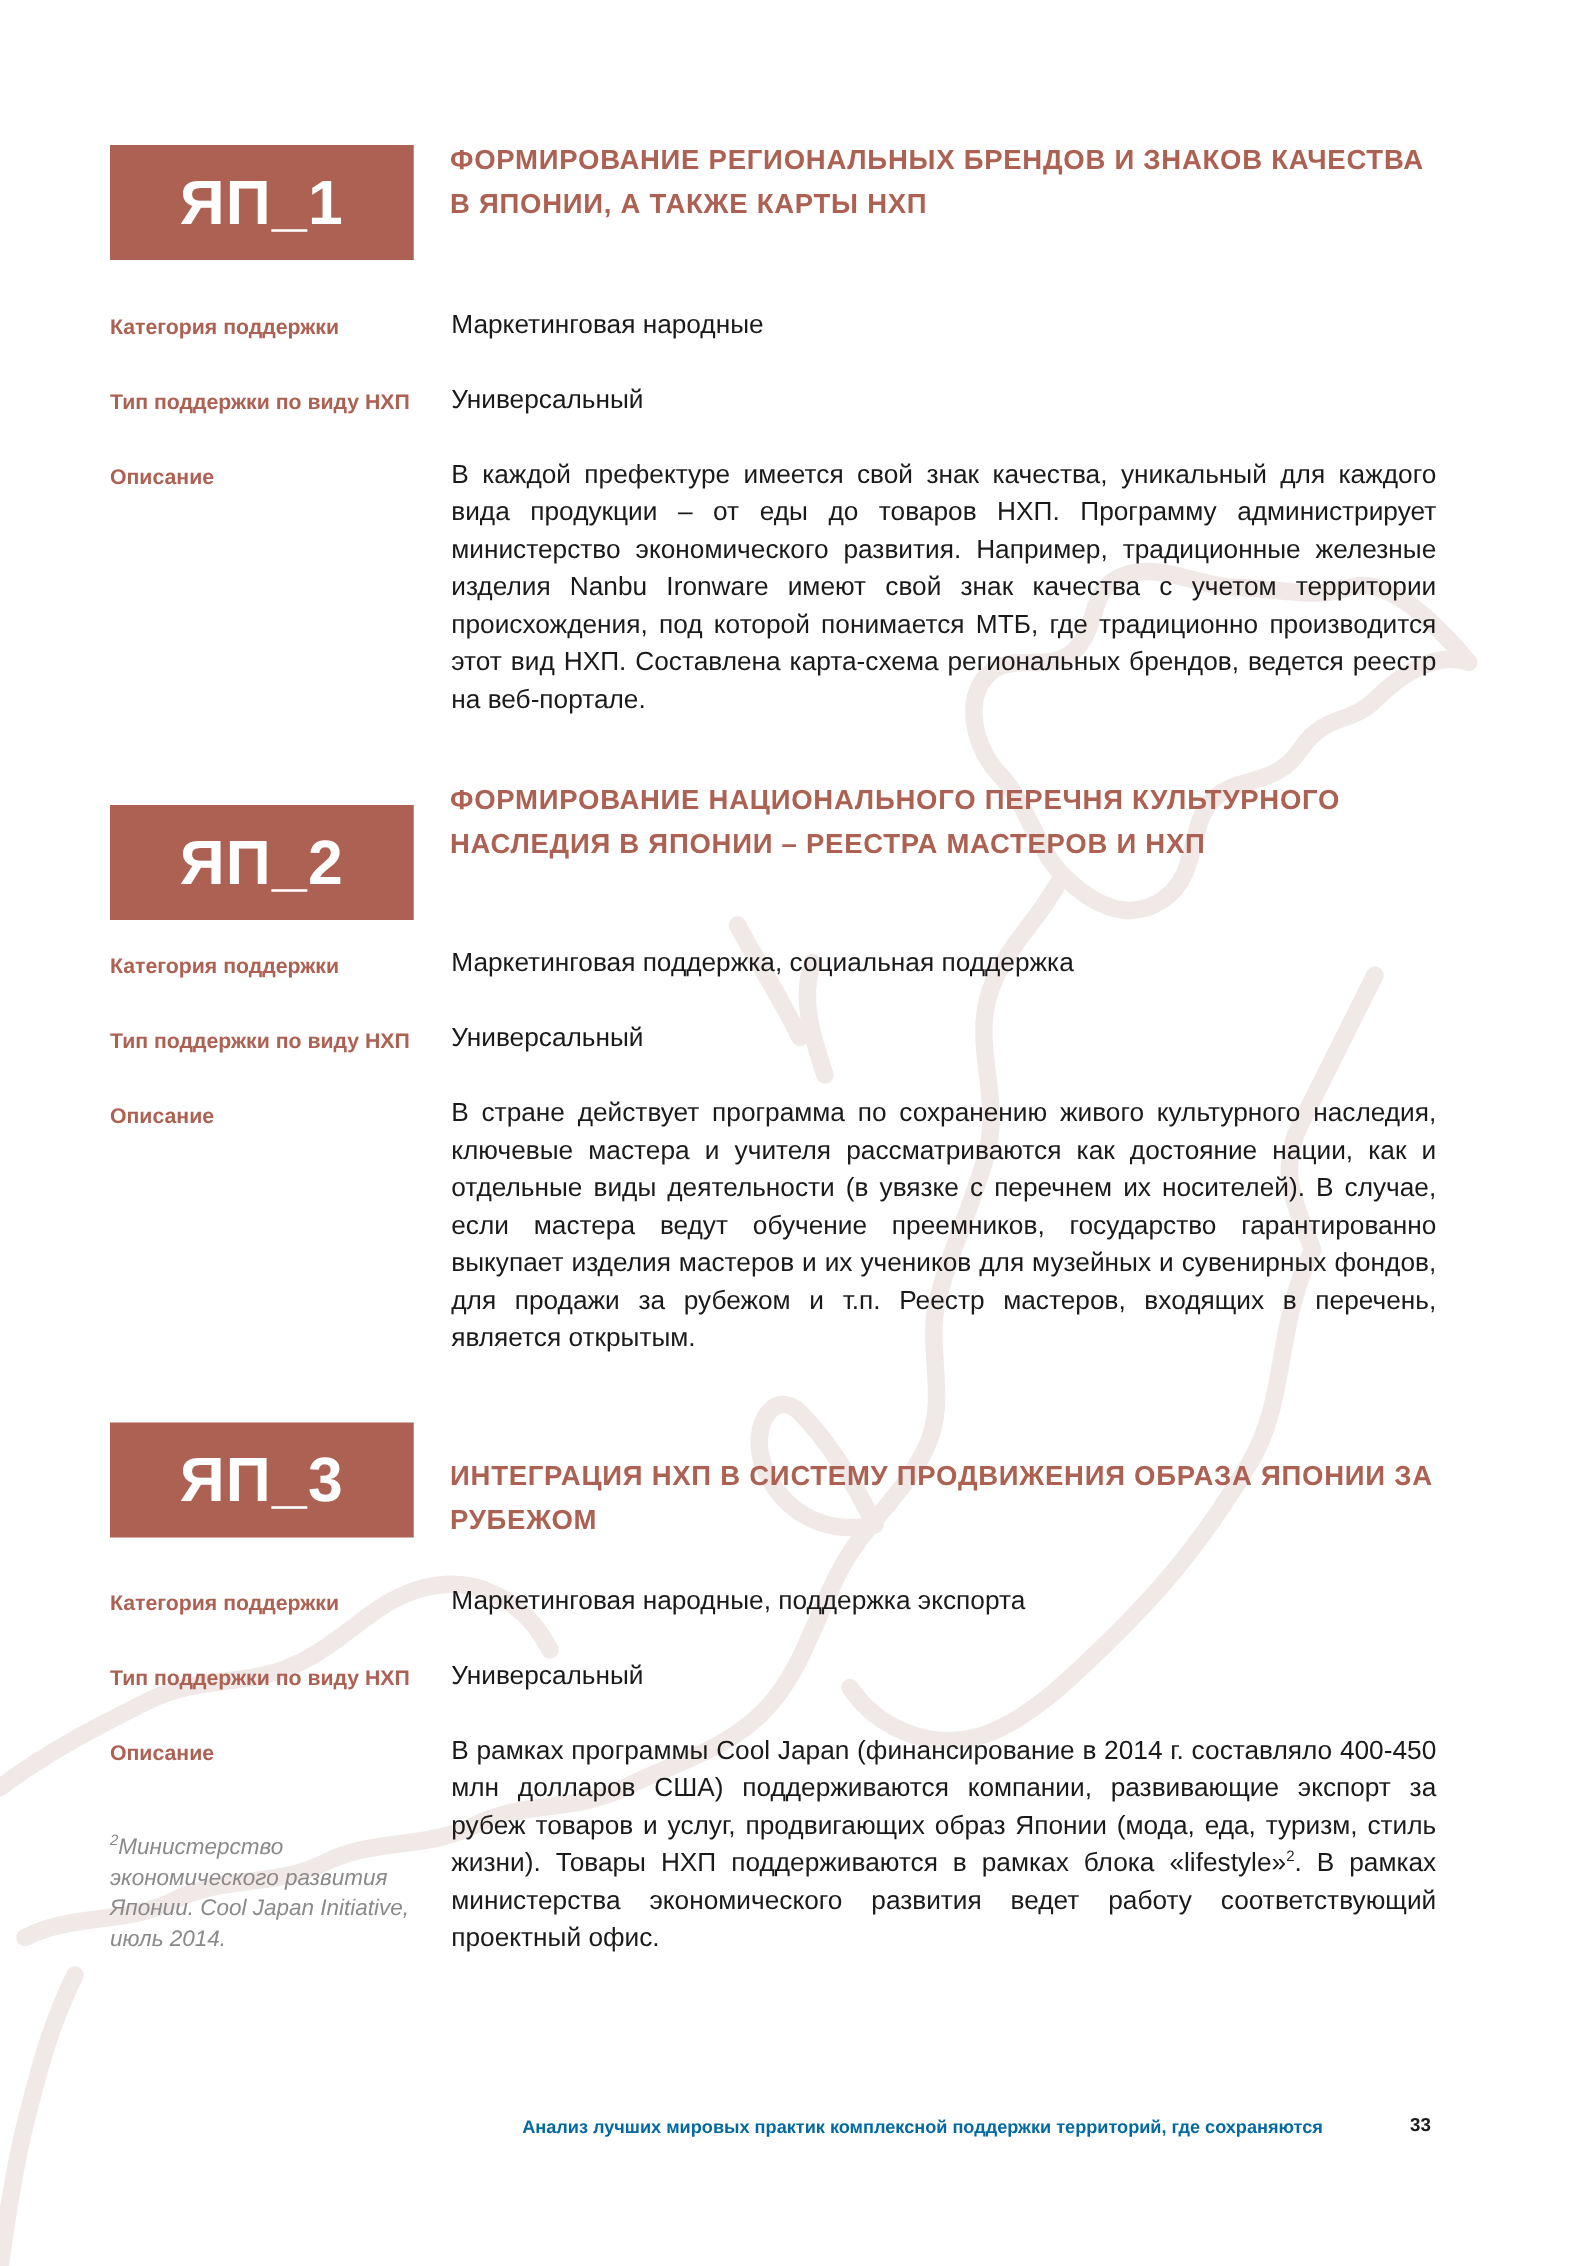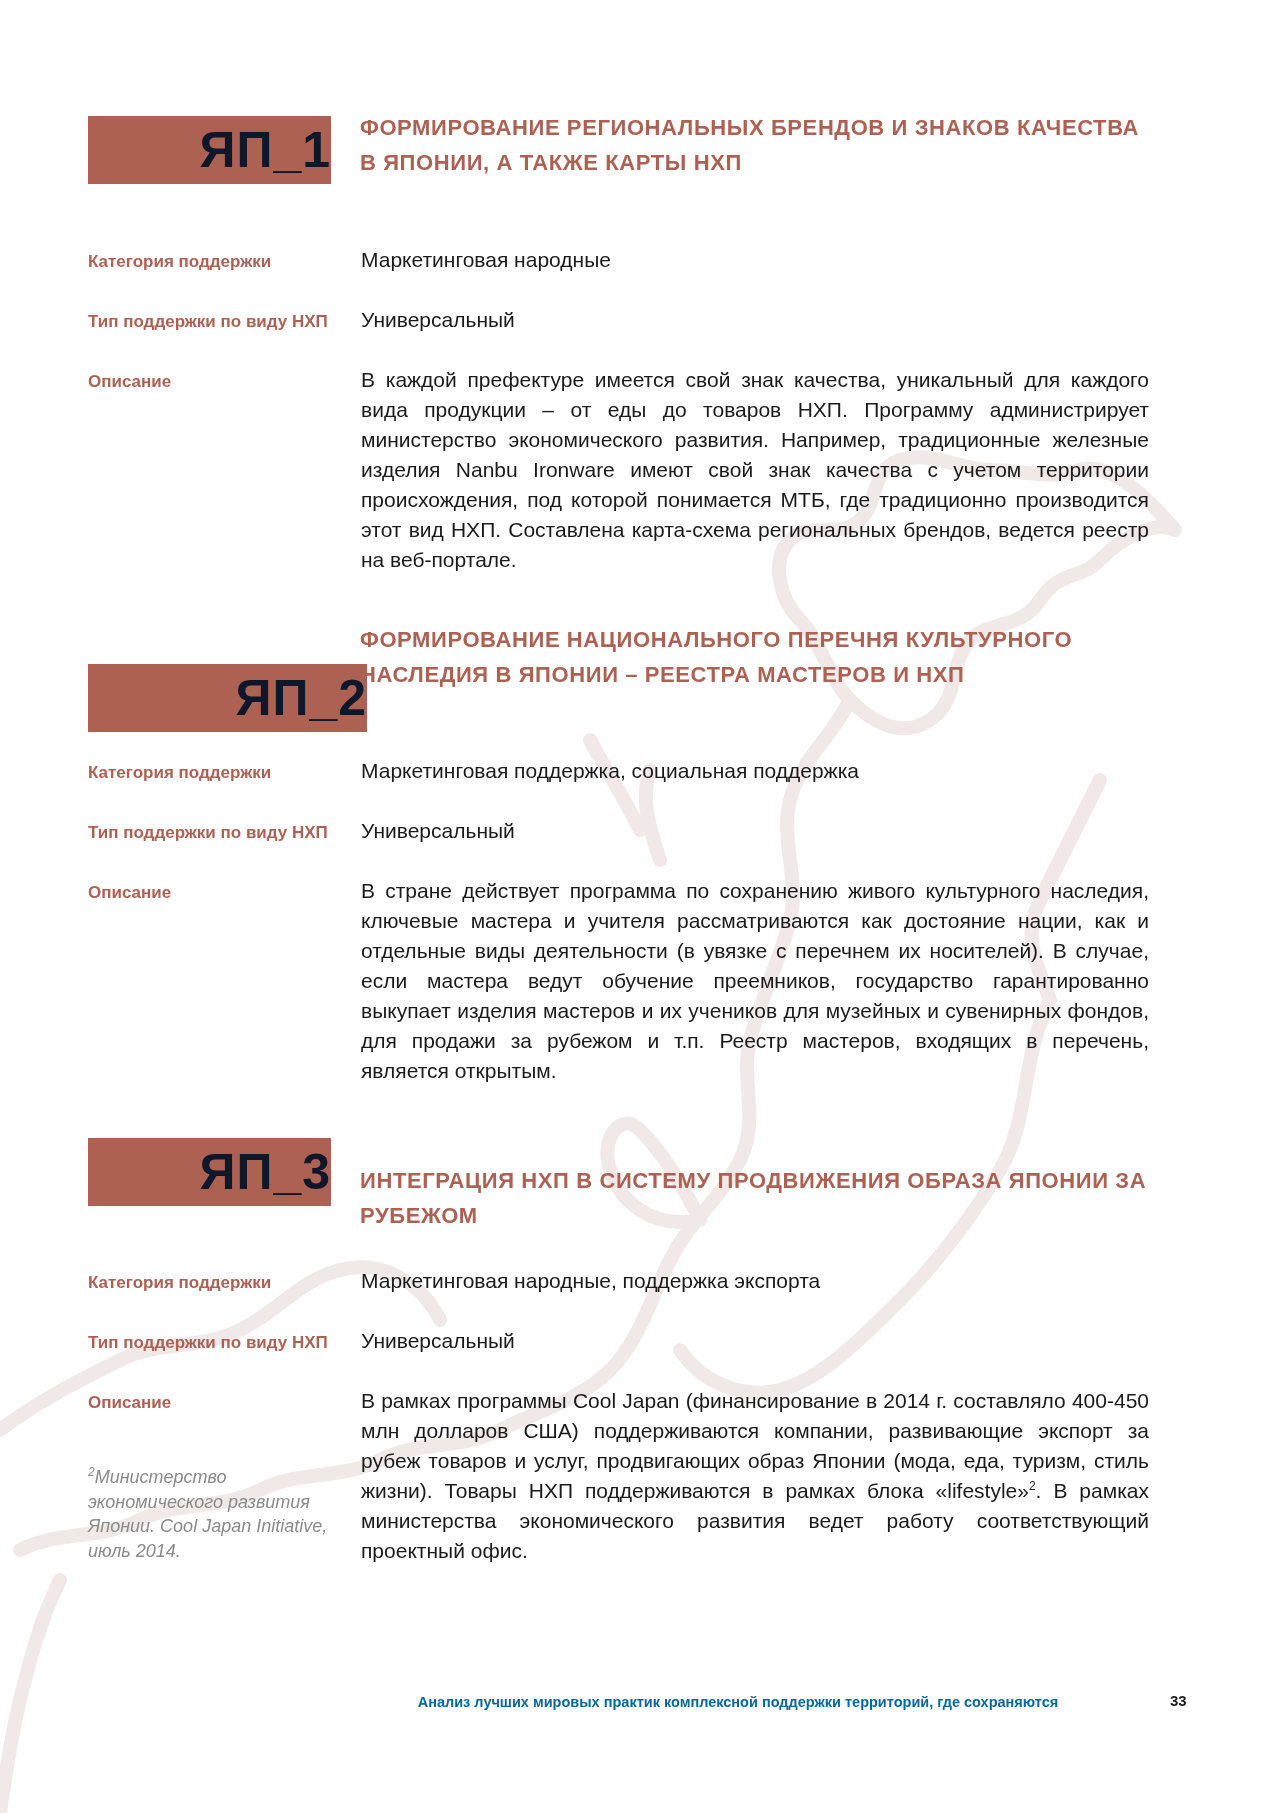--- a/index.html
+++ b/index.html
@@ -1,27 +1,27 @@
 <!DOCTYPE html>
 <html><head>
   <meta charset="utf-8">
   <style>
     html, body { margin: 0; padding: 0; background: #ffffff; }
     body { width: 1270px; height: 1813px; position: relative; overflow: hidden; font-family: "Liberation Sans", sans-serif; color: #1a1a1a; }
     .bg-map { position: absolute; left: 0; top: 0; width: 1270px; height: 1813px; z-index: 0; pointer-events: none; }
     .section { position: absolute; left: 0; width: 1270px; z-index: 1; }
-    .code-box { position: absolute; left: 88px; width: 243px; height: 68px; background: #ad6153; color: #0f172a; font-weight: bold; font-size: 50px; display: flex; align-items: center; justify-content: flex-end; letter-spacing: 1px; }
+    .code-box { position: absolute; left: 88px; width: 243px; height: 92px; background: #ad6153; color: #ffffff; font-weight: bold; font-size: 50px; display: flex; align-items: center; justify-content: center; letter-spacing: 1px; }
     .title { position: absolute; left: 360px; width: 800px; color: #ad6153; font-weight: bold; font-size: 22px; line-height: 35px; letter-spacing: 0.6px; text-transform: uppercase; }
     .row-label { position: absolute; left: 88px; width: 260px; color: #ad6153; font-weight: bold; font-size: 17px; line-height: 22px; }
     .row-value { position: absolute; left: 361px; width: 788px; font-size: 21px; line-height: 30px; color: #1a1a1a; }
     .desc { text-align: justify; }
     .footnote { position: absolute; left: 88px; width: 240px; color: #8a8a8a; font-style: italic; font-size: 18px; line-height: 24.5px; }
     sup { font-size: 12px; line-height: 0; }
     .footer-text { position: absolute; left: 393px; top: 1692px; width: 690px; text-align: center; font-size: 14.5px; line-height: 21px; color: #0369a1; z-index: 1; font-weight: bold; }
-    .page-num { position: absolute; left: 1128px; top: 1692px; font-size: 15px; font-weight: bold; color: #1a1a1a; z-index: 1; margin-left: 42px; }
+    .page-num { position: absolute; left: 1128px; top: 1692px; font-size: 15px; font-weight: bold; color: #1a1a1a; z-index: 1; }
   </style>
 </head>
 <body>
 
 <svg class="bg-map" viewBox="0 0 1270 1813" xmlns="http://www.w3.org/2000/svg">
   <g fill="none" stroke="#f1e9e8" stroke-width="14" stroke-linecap="round" stroke-linejoin="round">
     <path d="M1175 530 C1150 520 1120 540 1100 560 C1080 580 1060 570 1040 600 C1020 630 990 620 970 640 C950 660 960 700 930 720 C900 740 870 720 850 700 C830 680 820 640 800 620 C780 600 770 560 790 540 C810 520 840 540 860 520 C880 500 870 470 900 460 C930 450 960 470 990 470 C1020 470 1050 480 1080 470 C1110 460 1150 500 1175 530 Z"></path>
     <path d="M850 700 C830 740 800 760 790 800 C780 840 800 880 790 920 C780 960 760 1000 750 1040 C740 1080 760 1120 740 1160 C720 1200 690 1220 670 1260 C650 1300 640 1340 610 1370 C580 1400 540 1410 500 1430 C460 1450 420 1440 380 1460 C340 1480 300 1470 260 1490 C220 1510 180 1500 140 1520 C100 1540 60 1530 20 1550"></path>
     <path d="M1050 1000 C1020 1060 1030 1120 1000 1170 C970 1220 940 1260 900 1300 C860 1340 820 1380 780 1390 C740 1400 700 1380 680 1350"></path>
     <path d="M1100 780 C1080 820 1060 860 1040 900 C1020 940 1040 970 1050 1000"></path>
@@ -42,21 +42,21 @@
   <div class="row-value" style="top:245px;">Маркетинговая народные</div>
 
   <div class="row-label" style="top:311px;">Тип поддержки по виду НХП</div>
   <div class="row-value" style="top:305px;">Универсальный</div>
 
   <div class="row-label" style="top:371px;">Описание</div>
   <div class="row-value desc" style="top:365px;">В каждой префектуре имеется свой знак качества, уникальный для каждого вида продукции – от еды до товаров НХП. Программу администрирует министерство экономического развития. Например, традиционные железные изделия Nanbu Ironware имеют свой знак качества с учетом территории происхождения, под которой понимается МТБ, где традиционно производится этот вид НХП. Составлена карта-схема региональных брендов, ведется реестр на веб-портале.</div>
 </div>
 
 <div class="section" style="top:0;">
-  <div class="code-box" style="top:664px;padding-left:36px;">
+  <div class="code-box" style="top:644px;">
     <span>ЯП_2</span>
   </div>
   <div class="title" style="top:622px;">Формирование национального перечня культурного наследия в Японии – реестра мастеров и НХП</div>
 
   <div class="row-label" style="top:762px;">Категория поддержки</div>
   <div class="row-value" style="top:756px;">Маркетинговая поддержка, социальная поддержка</div>
 
   <div class="row-label" style="top:822px;">Тип поддержки по виду НХП</div>
   <div class="row-value" style="top:816px;">Универсальный</div>
 

